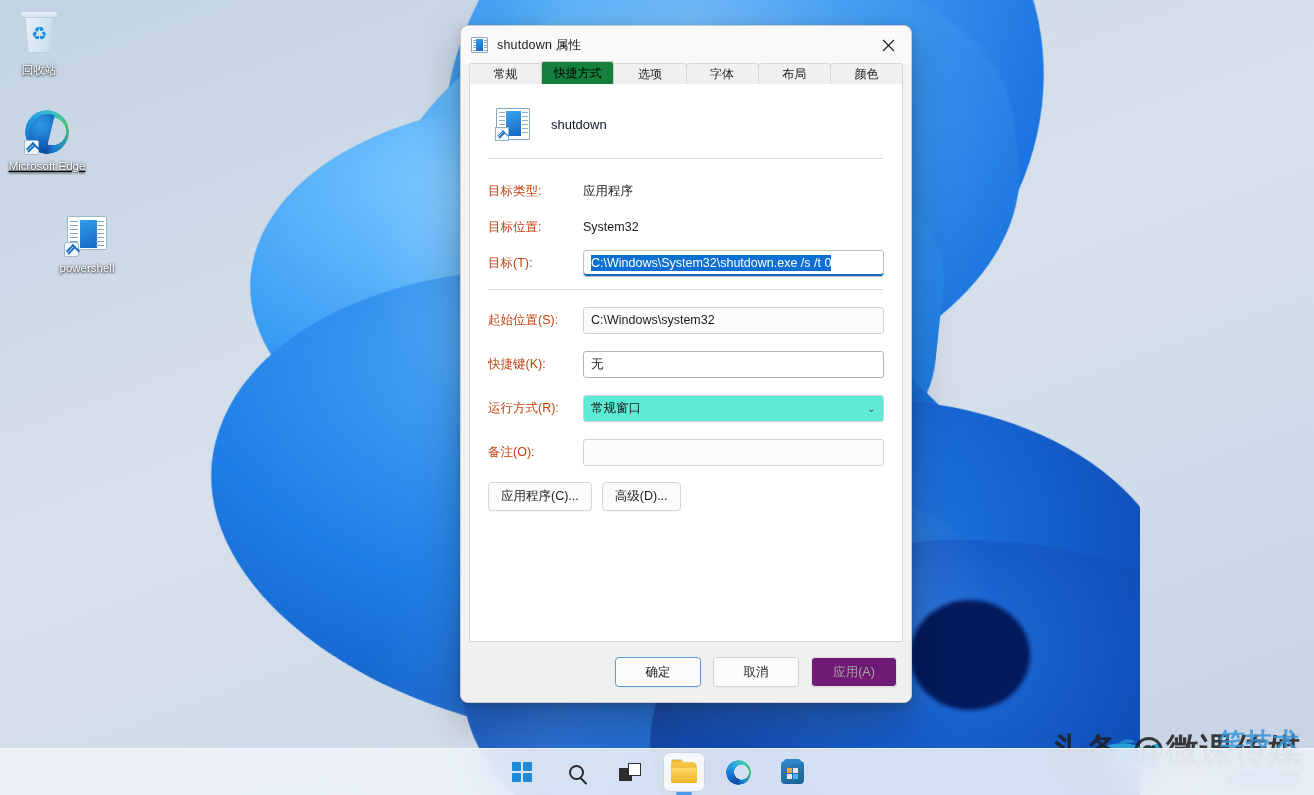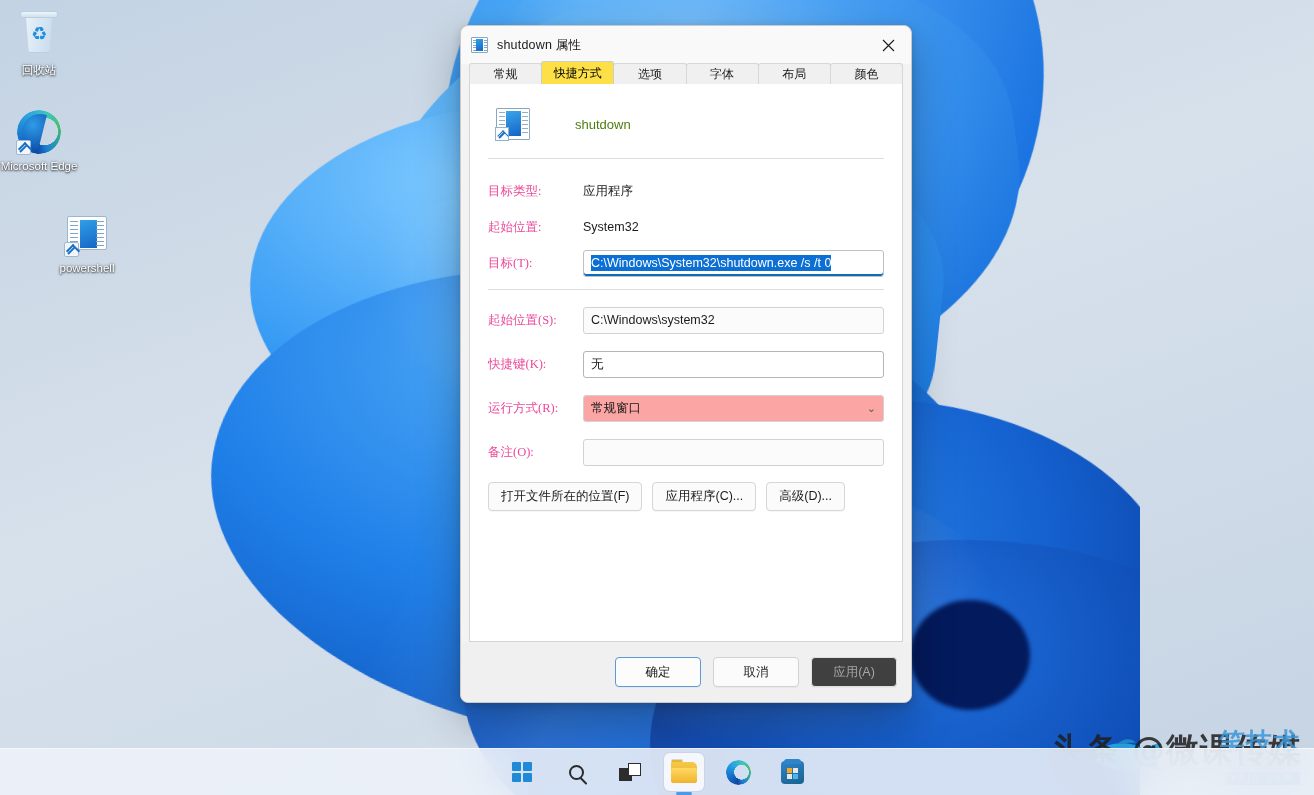--- a/index.html
+++ b/index.html
@@ -60,21 +60,21 @@
     position:absolute; width:78px; text-align:center; cursor:default;
     -webkit-user-select:none; user-select:none;
   }
   .desk-icon .glyph{ width:48px; height:48px; margin:0 auto 4px; position:relative; }
   .desk-icon .label{
     font-size:11.5px; color:#ffffff; line-height:13px;
     text-shadow:0 1px 2px rgba(0,0,0,.75), 0 0 3px rgba(0,0,0,.6);
     word-break:break-word;
   }
   #ic-recycle{ left:0px; top:12px; }
-  #ic-edge{ left:0px; top:108px; }
+  #ic-edge{ left:8px; top:108px;text-decoration:underline; }
   #ic-pwsh{ left:0px; top:210px;margin-left:48px; }
 
   
   .bin{ position:absolute; left:9px; top:3px; width:30px; height:38px;
     background:linear-gradient(100deg,rgba(236,244,250,.92),rgba(198,220,238,.9));
     border:1.5px solid #b9cfe3; border-radius:4px 4px 7px 7px;
     clip-path: polygon(6% 0,94% 0,84% 100%,16% 100%);
   }
   .bin-lid{ position:absolute; left:5px; top:-1px; width:38px; height:7px;
     background:linear-gradient(180deg,#eef5fb,#cfe0ee); border:1.5px solid #b9cfe3; border-radius:3px;}
@@ -215,21 +215,21 @@
     font-size:12px; color:#1b1b1b;
     background:#f0f0f0;
     border:1px solid #d7d7d7; border-bottom:none;
     border-radius:3px 3px 0 0;
     margin-right:-1px;
     cursor:default; -webkit-user-select:none; user-select:none;
     position:relative;
   }
   .tab:last-child{ margin-right:0; }
   .tab.active{
-    background:#fde047; border-color:#cdcdcd; z-index:3;
+    background:#15803d; border-color:#cdcdcd; z-index:3;
     color:#000; height:23px; line-height:22px; margin-top:-2px;
   }
   .row2{ margin-top:-1px; }
 
   
   #page{
     flex:1 1 auto; background:#ffffff;
     border:1px solid #d4d4d4; border-top:none;
     margin:0 8px;
     padding:18px 18px 10px 18px;
@@ -250,47 +250,47 @@
   }
   .sc-arrow::after{
     content:""; position:absolute; left:3px; top:3.5px; width:7px; height:7px;
     border-top:1.8px solid #1a6fc4; border-right:1.8px solid #1a6fc4;
     transform: rotate(-45deg);
   }
   .sc-arrow::before{
     content:""; position:absolute; left:2.5px; top:9px; width:8px; height:1.8px;
     background:#1a6fc4; transform: rotate(-45deg); transform-origin:left center;
   }
-  #head-name{ margin-left:45px; font-size:13px; color:#4d7c0f; }
+  #head-name{ margin-left:21px; font-size:13px; color:#0f172a; }
 
   hr.sep{ border:none; border-top:1px solid #dedede; margin:0 0 16px 0; }
 
   .frow{ display:flex; align-items:center; min-height:32px; margin-bottom:4px; }
-  .flabel{ width:95px; flex:0 0 95px; font-size:12.5px; color:#ec4899;font-family:Liberation Serif, serif; }
+  .flabel{ width:95px; flex:0 0 95px; font-size:12.5px; color:#c2410c; }
   .fstatic{ font-size:12.5px; color:#1b1b1b; }
 
   .ftext{
     flex:1 1 auto; height:27px; line-height:25px;
     background:#fbfbfb; border:1px solid #d2d2d2; border-radius:3px;
     padding:0 7px; font-size:12.5px; color:#1b1b1b;
     overflow:hidden; white-space:nowrap;
   }
   .ftext.focused{
     background:#ffffff; border-color:#c0c0c0;
     box-shadow: inset 0 -2px 0 0 #0f6cbd;
     border-radius:3px;
   }
   .sel-text{
     background:#0b6fd4; color:#ffffff; padding:1px 0;
   }
   .ftext.white{ background:#ffffff; border-color:#b5b5b5; }
 
   .fselect{
     flex:1 1 auto; height:27px; line-height:25px;
-    background:#fca5a5; border:1px solid #d2d2d2; border-radius:3px;
+    background:#5eead4; border:1px solid #d2d2d2; border-radius:3px;
     padding:0 7px; font-size:12.5px; color:#1b1b1b;
     display:flex; align-items:center; justify-content:space-between;
     cursor:default;
   }
   .chev{ color:#5a5a5a; font-size:11px; }
 
   #btn-row{ display:flex; gap:10px; margin-top:14px; margin-left:0; }
   .abtn{
     height:29px; background:#fbfbfb; border:1px solid #d6d6d6; border-radius:4px;
     font-size:12.5px; color:#1b1b1b; padding:0 12px; cursor:default;
@@ -305,21 +305,21 @@
     gap:12px; padding:0 14px;
     border-radius:0 0 8px 8px;
   }
   .fbtn{
     width:86px; height:30px; border-radius:4px; font-size:12.5px;
     display:flex; align-items:center; justify-content:center; cursor:default;
     background:#fbfbfb; border:1px solid #d2d2d2; color:#1b1b1b;
     box-shadow:0 1px 0 rgba(0,0,0,0.03);
   }
   .fbtn.default{ border:1.6px solid #5a9ad6; background:#fcfcfc; }
-  .fbtn.disabled{ color:#a6a6a6; background:#404040; border-color:#e0e0e0; }
+  .fbtn.disabled{ color:#a6a6a6; background:#701a75; border-color:#e0e0e0; }
 
   
   #wm-main{
     position:absolute; right:12px; bottom:22px;
     font-size:33px; font-weight:bold; color:rgba(30,30,30,0.86);
     letter-spacing:1px; white-space:nowrap;
     font-family:"DejaVu Sans","Liberation Sans",sans-serif;
     -webkit-user-select:none; user-select:none;
   }
   #wm-sub{
@@ -434,21 +434,21 @@
       </div>
 
       <hr class="sep">
 
       <div class="frow">
         <div class="flabel">目标类型:</div>
         <div class="fstatic">应用程序</div>
       </div>
 
       <div class="frow">
-        <div class="flabel">起始位置:</div>
+        <div class="flabel">目标位置:</div>
         <div class="fstatic">System32</div>
       </div>
 
       <div class="frow" style="margin-bottom:10px;">
         <div class="flabel">目标(T):</div>
         <div class="ftext focused"><span class="sel-text">C:\Windows\System32\shutdown.exe /s /t 0</span></div>
       </div>
 
       <hr class="sep" style="margin-bottom:14px;">
 
@@ -469,21 +469,20 @@
           <span class="chev">⌄</span>
         </div>
       </div>
 
       <div class="frow" style="margin-bottom:4px;">
         <div class="flabel">备注(O):</div>
         <div class="ftext"></div>
       </div>
 
       <div id="btn-row">
-        <div class="abtn">打开文件所在的位置(F)</div>
         <div class="abtn">应用程序(C)...</div>
         <div class="abtn">高级(D)...</div>
       </div>
 
     </div>
 
     <div id="footer">
       <div class="fbtn default">确定</div>
       <div class="fbtn">取消</div>
       <div class="fbtn disabled">应用(A)</div>

